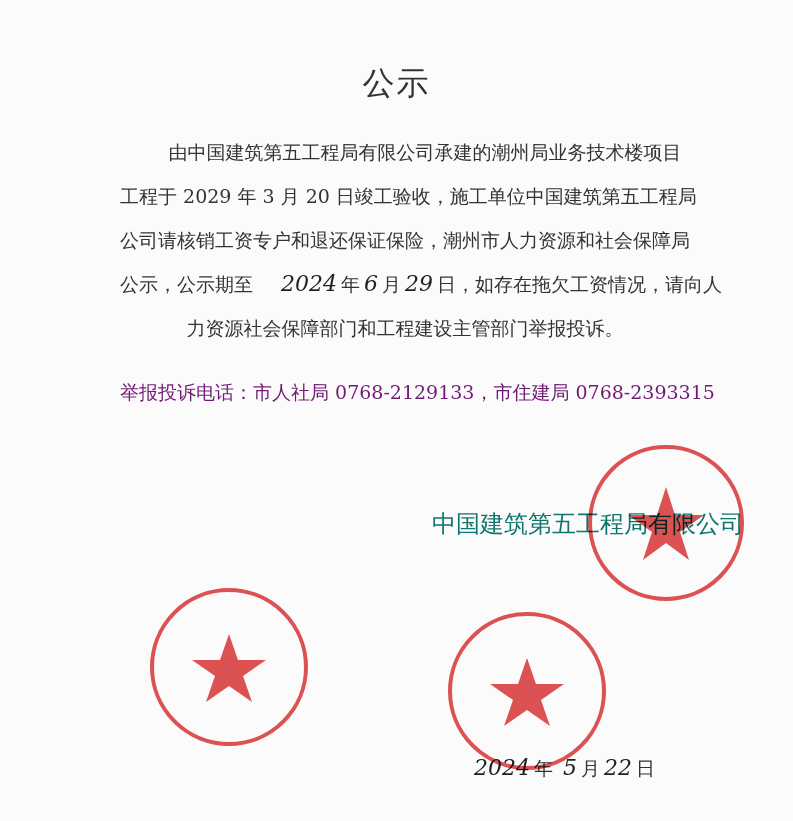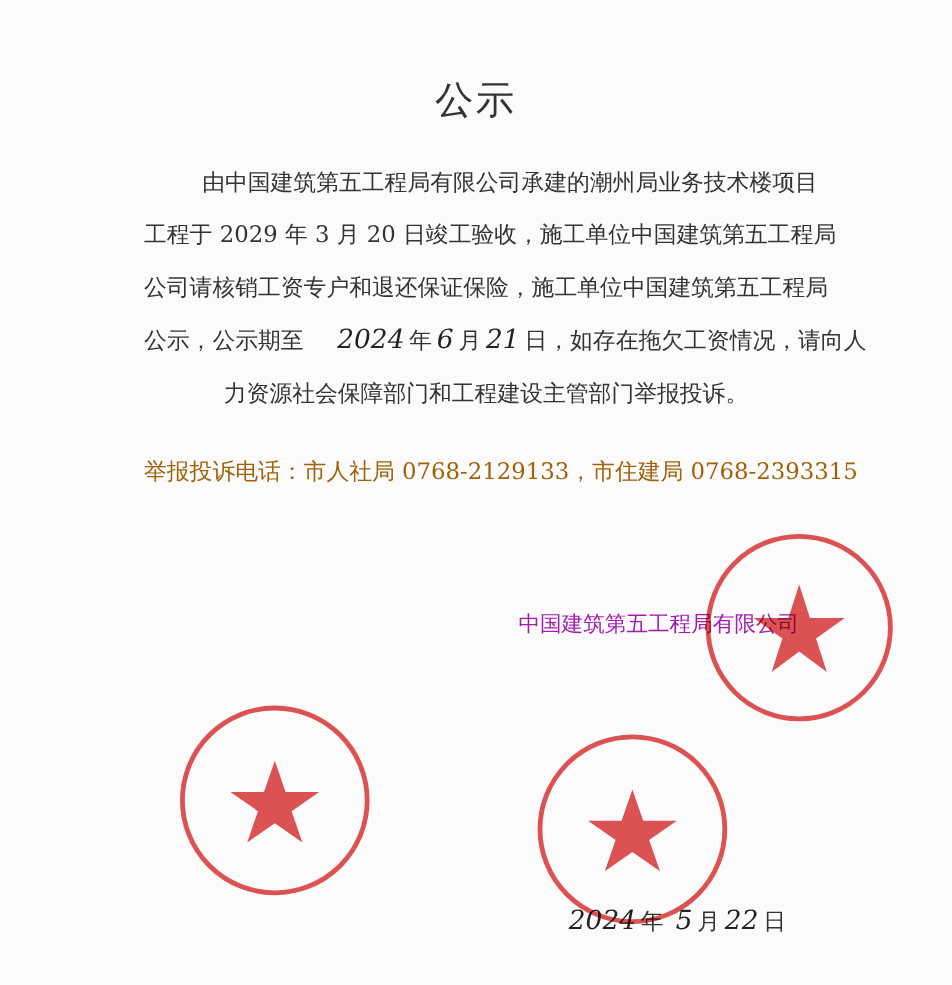--- a/index.html
+++ b/index.html
@@ -18,48 +18,48 @@
     position: absolute; left: 120px; width: 570px;
     font-size: 19px; line-height: 44px; color: #333; text-align: center;
   }
   .para .line { display: block; white-space: nowrap; }
   .para .indent { padding-left: 40px; }
   .hand {
     font-family: "DejaVu Serif", serif; font-style: italic; font-size: 22px;
     color: #222; padding: 0 4px; margin-top: 43px;
   }
   .contact {
-    position: absolute; top: 380px; left: 120px; font-size: 19px; color: #a16207; white-space: nowrap;
+    position: absolute; top: 380px; left: 120px; font-size: 19px; color: #701a75; white-space: nowrap;
   }
   .sig {
-    position: absolute; font-size: 18px; color: #a21caf; white-space: nowrap; z-index: 1;
+    position: absolute; font-size: 24px; color: #0f766e; white-space: nowrap; z-index: 1;
   }
   .stamp {
     position: absolute; border-radius: 50%; border: 4px solid rgba(218,52,52,0.85);
     z-index: 2; mix-blend-mode: multiply;
   }
   .stamp svg { position: absolute; inset: 0; width: 100%; height: 100%; }
   .date-line {
     position: absolute; top: 755px; left: 470px; font-size: 19px; color: #333; white-space: nowrap;
   }
 </style>
 </head>
 <body>
 
 <div class="page">
 
   <div class="title">公示</div>
 
   <div class="para" style="top:130px;">
     <span class="line indent">由中国建筑第五工程局有限公司承建的潮州局业务技术楼项目</span>
     <span class="line">工程于 2029 年 3 月 20 日竣工验收，施工单位中国建筑第五工程局</span>
-    <span class="line">公司请核销工资专户和退还保证保险，施工单位中国建筑第五工程局</span>
+    <span class="line">公司请核销工资专户和退还保证保险，潮州市人力资源和社会保障局</span>
     <span class="line">
       <span>公示，公示期至</span>
-      <span class="hand" style="margin-left:18px;">2024</span><span>年</span><span class="hand">6</span><span>月</span><span class="hand">21</span><span>日，如存在拖欠工资情况，请向人</span>
+      <span class="hand" style="margin-left:18px;">2024</span><span>年</span><span class="hand">6</span><span>月</span><span class="hand">29</span><span>日，如存在拖欠工资情况，请向人</span>
     </span>
     <span class="line">力资源社会保障部门和工程建设主管部门举报投诉。</span>
   </div>
 
   <div class="contact">举报投诉电话：市人社局 0768-2129133，市住建局 0768-2393315</div>
 
   <div class="sig" style="top:508px; left:432px;">中国建筑第五工程局有限公司</div>
   <div class="stamp" style="top:445px; left:588px; width:148px; height:148px;">
     <svg viewBox="0 0 148 148">
       <polygon points="74,38 83,66 112,66 88,83 97,111 74,94 51,111 60,83 36,66 65,66" fill="rgba(218,52,52,0.85)"></polygon>

